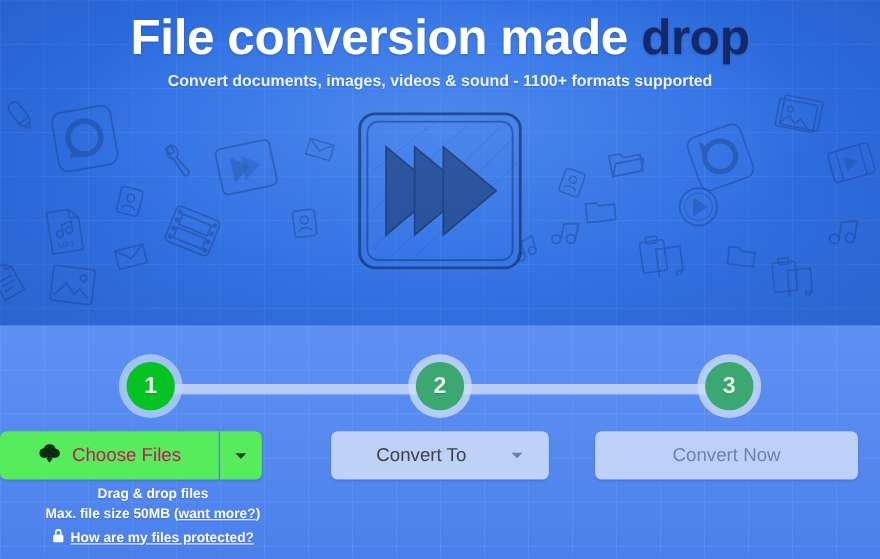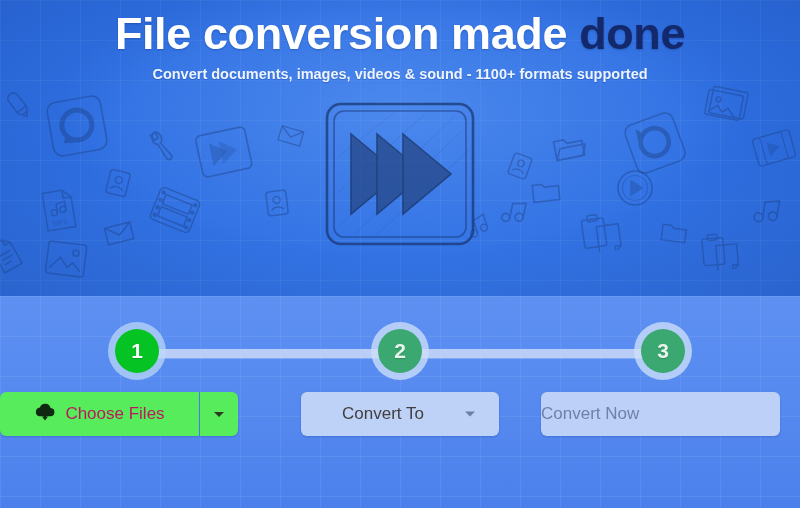--- a/index.html
+++ b/index.html
@@ -97,21 +97,21 @@
   .step.idle .disc{background:#3aa870;}
   .step.idle .disc span{color:#e9f6ee;}
   #step1{left:108px;}
   #step2{left:371px;}
   #step3{left:634px;}
 
   
   .row{position:absolute;left:0;top:96px;width:800px;height:46px;}
   .btn{
     position:absolute;height:44px;border-radius:6px;
-    display:flex;align-items:center;justify-content:flex-start;
+    display:flex;align-items:center;justify-content:center;
     font-size:17px;box-sizing:border-box;
     box-shadow:0 1px 2px rgba(20,55,130,.25);
   }
   
   #chooseWrap{left:20px;top:0;width:238px;height:44px;}
   #chooseMain{
     position:absolute;left:0;top:0;width:199px;height:44px;
     background:#56ec5b;border-radius:6px 0 0 6px;
     display:flex;align-items:center;justify-content:center;gap:9px;
     color:#be185d;font-size:17px;font-weight:normal;
@@ -412,21 +412,21 @@
             <circle cx="7" cy="21" r="4"></circle>
             <circle cx="20" cy="18" r="4"></circle>
             <path d="M11 21V6l13-3v15"></path>
           </g>
         </svg>
     </div>
 
     <div class="vignette"></div>
 
     <div class="headline">
-      <span>File conversion made </span><span class="accent">done</span>
+      <span>File conversion made </span><span class="accent">drop</span>
     </div>
     <div class="subhead">Convert documents, images, videos &amp; sound - 1100+ formats supported</div>
   </div>
 
   <div class="panel">
     <div class="grid"></div>
 
     <div class="stepper">
       <div class="track"></div>
 
@@ -475,18 +475,35 @@
       <div class="btn" id="convertTo">
         <span class="lbl">Convert To</span>
         <span class="car caret grey"></span>
       </div>
 
       <div class="btn" id="convertNow">
         <span>Convert Now</span>
       </div>
     </div>
 
+    <div class="helpL">
+      <div class="l1">Drag &amp; drop files</div>
+      <div class="l2">
+        <span>Max. file size 50MB (</span><a class="u" style="color:#fff;text-decoration:underline;">want more?</a><span>)</span>
+      </div>
+      <div class="l3">
+        <span>
+          <svg width="12" height="14" viewBox="0 0 12 14">
+              <g fill="#ffffff">
+                <path d="M3 6V4a3 3 0 0 1 6 0v2H7.6V4a1.6 1.6 0 0 0-3.2 0v2z"></path>
+                <rect x="1.4" y="6" width="9.2" height="7" rx="1.4"></rect>
+              </g>
+            </svg>
+        </span>
+        <span class="u">How are my files protected?</span>
+      </div>
+    </div>
 
     <div class="helpR">
     </div>
 
   </div>
 </div>
 
 </body></html>

